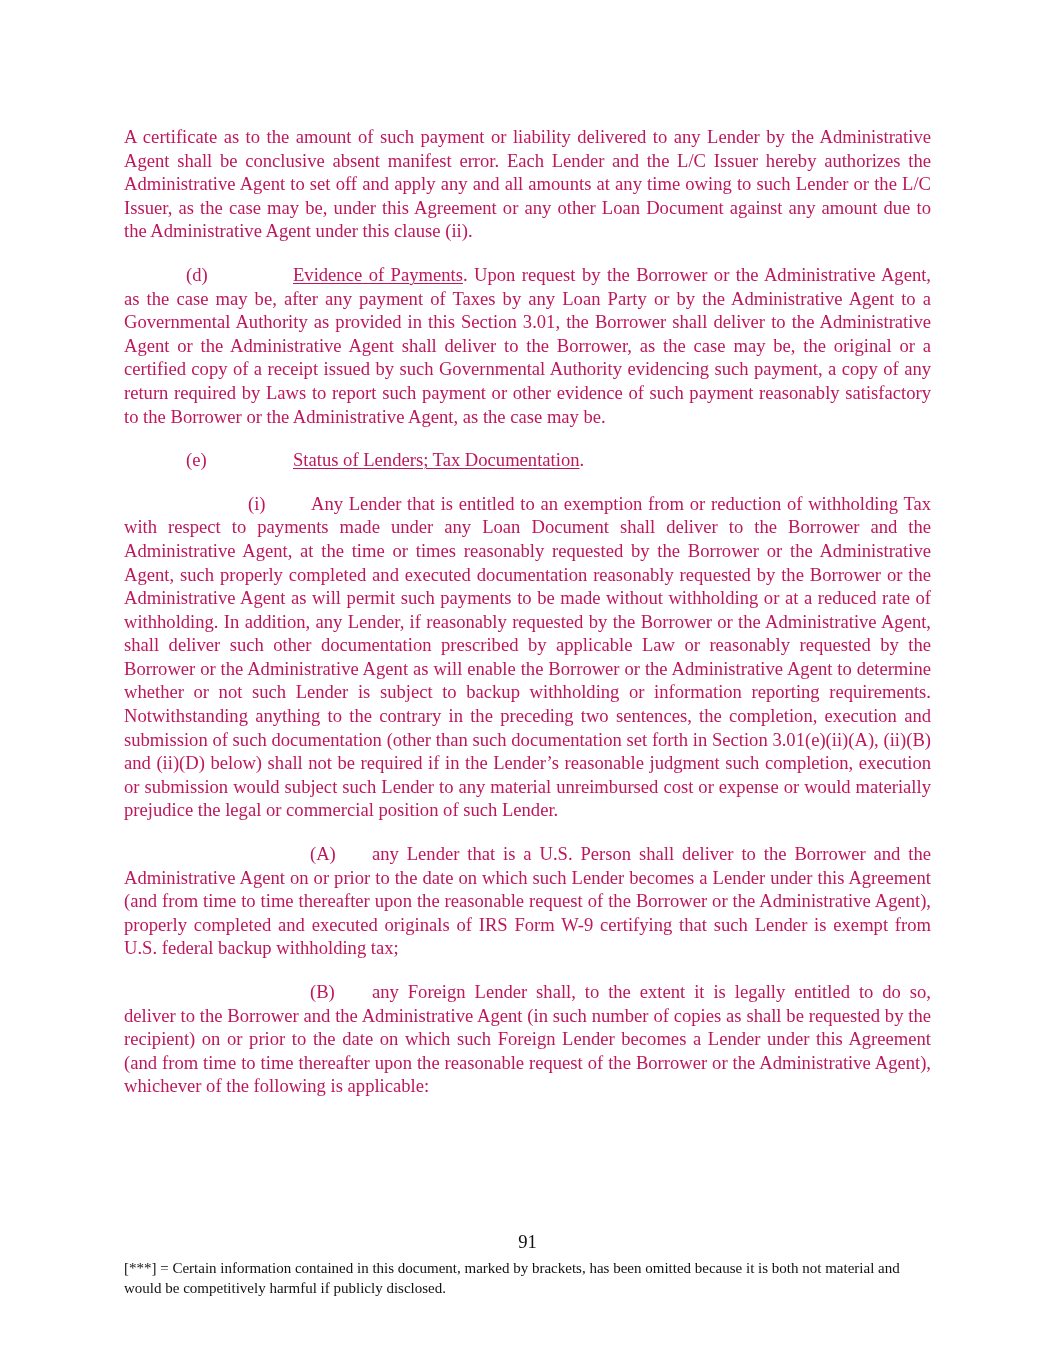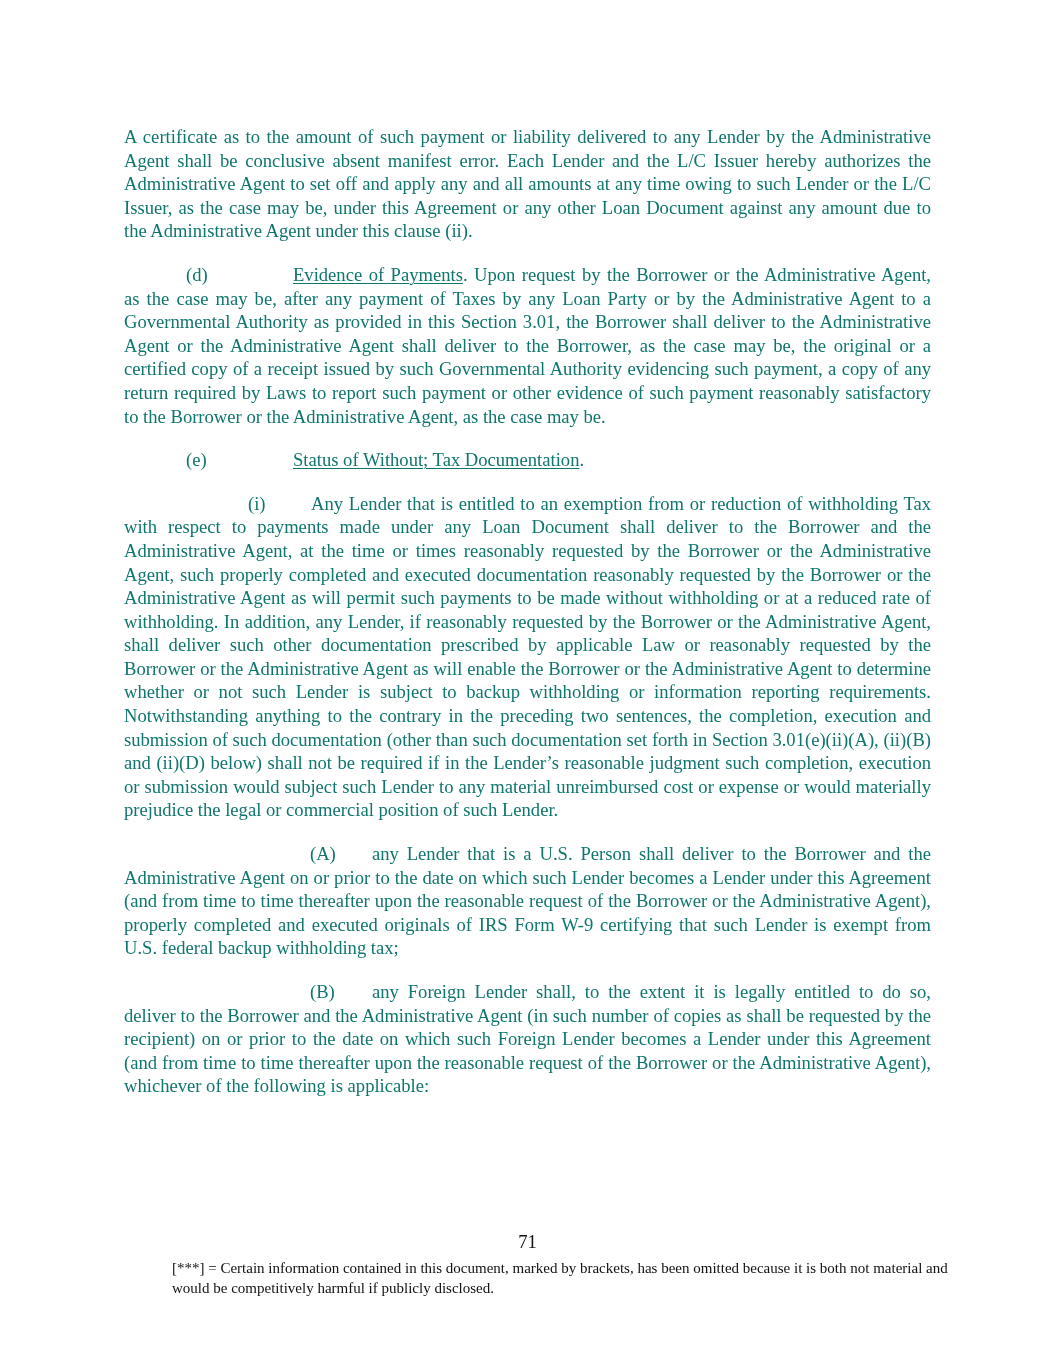--- a/index.html
+++ b/index.html
@@ -1,48 +1,48 @@
 <!DOCTYPE html>
 <html><head>
 <meta charset="utf-8">
 <style>
   html, body { margin: 0; padding: 0; background: #ffffff; }
   body { width: 1055px; height: 1365px; position: relative; overflow: hidden; }
   .page {
     position: absolute; left: 124px; top: 125px; width: 807px;
     font-family: "Liberation Serif", serif; font-size: 18.6px; line-height: 23.6px;
-    color: #0f766e;
+    color: #be185d;
   }
   .para { text-align: justify; margin: 0 0 20px 0; }
   .p-top { margin-bottom: 20px; }
   .ind1 { display: inline-block; width: 63px; padding-left: 62px; }
   .ind2 { display: inline-block; width: 63px; padding-left: 124px; }
   .ind3 { display: inline-block; width: 62px; padding-left: 186px; }
   .ul { text-decoration: underline; text-underline-offset: 2px; text-decoration-thickness: 1px; margin-left: 44px; }
   .pagenum {
     position: absolute; left: 0; right: 0; top: 1231px; text-align: center;
     font-family: "Liberation Serif", serif; font-size: 18.6px; color: #111;
   }
   .footnote {
     position: absolute; left: 124px; top: 1258px; width: 810px;
-    font-family: "Liberation Serif", serif; font-size: 15px; line-height: 20px; color: #111; margin-left: 48px;
+    font-family: "Liberation Serif", serif; font-size: 15px; line-height: 20px; color: #111;
   }
 </style>
 </head>
 <body>
 
 <div class="page">
   <p class="para p-top">A certificate as to the amount of such payment or liability delivered to any Lender by the Administrative Agent shall be conclusive absent manifest error.  Each Lender and the L/C Issuer hereby authorizes the Administrative Agent to set off and apply any and all amounts at any time owing to such Lender or the L/C Issuer, as the case may be, under this Agreement or any other Loan Document against any amount due to the Administrative Agent under this clause (ii).</p>
 
   <p class="para"><span class="ind1">(d)</span><span class="ul">Evidence of Payments</span><span>.</span><span>  Upon request by the Borrower or the Administrative Agent, as the case may be, after any payment of Taxes by any Loan Party or by the Administrative Agent to a Governmental Authority as provided in this Section 3.01, the Borrower shall deliver to the Administrative Agent or the Administrative Agent shall deliver to the Borrower, as the case may be, the original or a certified copy of a receipt issued by such Governmental Authority evidencing such payment, a copy of any return required by Laws to report such payment or other evidence of such payment reasonably satisfactory to the Borrower or the Administrative Agent, as the case may be.</span></p>
 
-  <p class="para"><span class="ind1">(e)</span><span class="ul">Status of Without; Tax Documentation</span><span>.</span></p>
+  <p class="para"><span class="ind1">(e)</span><span class="ul">Status of Lenders; Tax Documentation</span><span>.</span></p>
 
   <p class="para"><span class="ind2">(i)</span><span>Any Lender that is entitled to an exemption from or reduction of withholding Tax with respect to payments made under any Loan Document shall deliver to the Borrower and the Administrative Agent, at the time or times reasonably requested by the Borrower or the Administrative Agent, such properly completed and executed documentation reasonably requested by the Borrower or the Administrative Agent as will permit such payments to be made without withholding or at a reduced rate of withholding.  In addition, any Lender, if reasonably requested by the Borrower or the Administrative Agent, shall deliver such other documentation prescribed by applicable Law or reasonably requested by the Borrower or the Administrative Agent as will enable the Borrower or the Administrative Agent to determine whether or not such Lender is subject to backup withholding or information reporting requirements.  Notwithstanding anything to the contrary in the preceding two sentences, the completion, execution and submission of such documentation (other than such documentation set forth in Section 3.01(e)(ii)(A), (ii)(B) and (ii)(D) below) shall not be required if in the Lender’s reasonable judgment such completion, execution or submission would subject such Lender to any material unreimbursed cost or expense or would materially prejudice the legal or commercial position of such Lender.</span></p>
 
 
   <p class="para"><span class="ind3">(A)</span><span>any Lender that is a U.S. Person shall deliver to the Borrower and the Administrative Agent on or prior to the date on which such Lender becomes a Lender under this Agreement (and from time to time thereafter upon the reasonable request of the Borrower or the Administrative Agent), properly completed and executed originals of IRS Form W-9 certifying that such Lender is exempt from U.S. federal backup withholding tax;</span></p>
 
   <p class="para"><span class="ind3">(B)</span><span>any Foreign Lender shall, to the extent it is legally entitled to do so, deliver to the Borrower and the Administrative Agent (in such number of copies as shall be requested by the recipient) on or prior to the date on which such Foreign Lender becomes a Lender under this Agreement (and from time to time thereafter upon the reasonable request of the Borrower or the Administrative Agent), whichever of the following is applicable:</span></p>
 </div>
 
-<div class="pagenum">71</div>
+<div class="pagenum">91</div>
 <div class="footnote">[***] = Certain information contained in this document, marked by brackets, has been omitted because it is both not material and would be competitively harmful if publicly disclosed.</div>
 
 </body></html>

